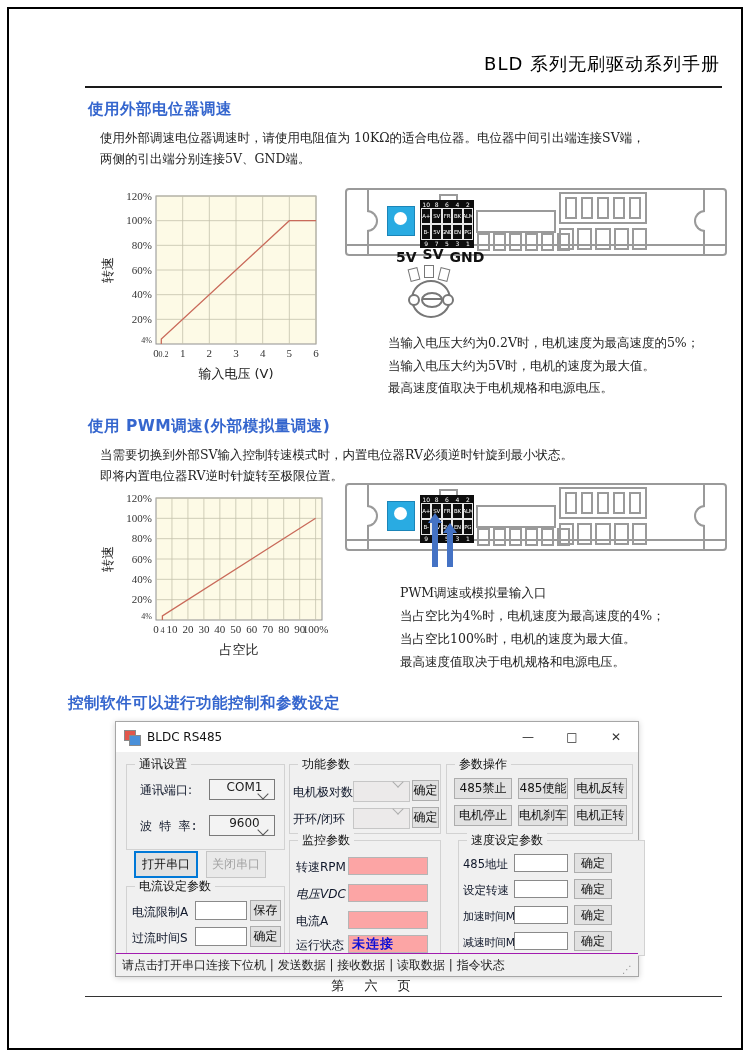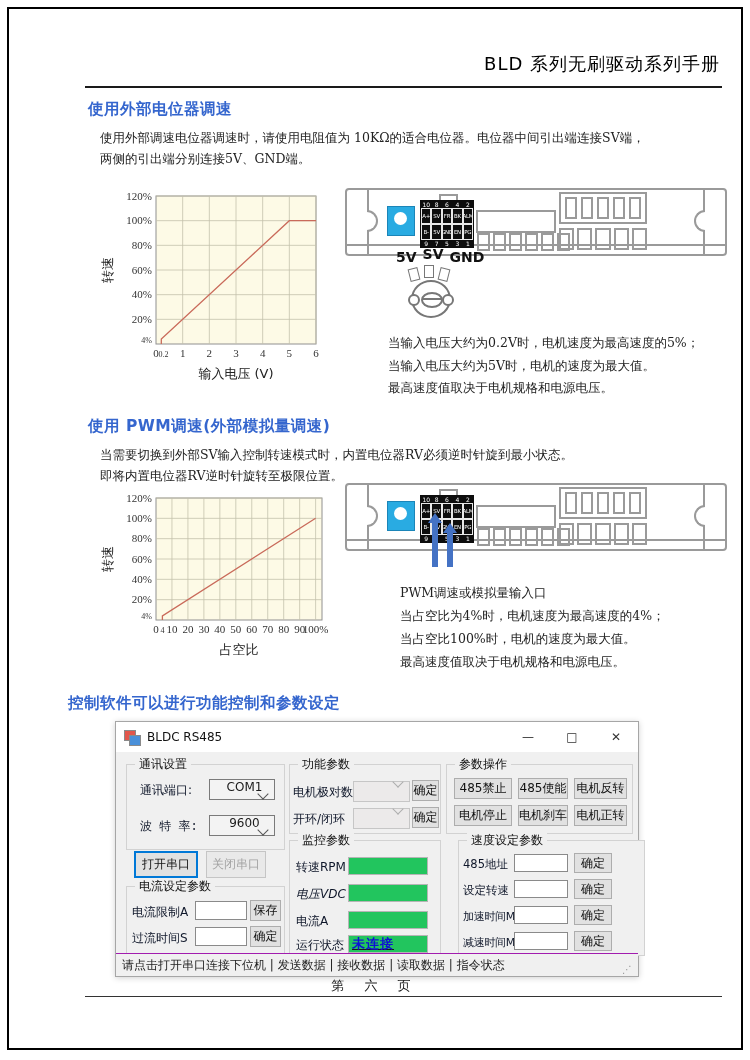--- a/index.html
+++ b/index.html
@@ -73,22 +73,22 @@
          padding-left:5px;box-sizing:border-box;font-size:12px;flex-direction:column;}
   .combo.disabled{background:#eceaea;border-color:#c6c6c6;color:#999;}
   .chev{width:7px;height:7px;border-right:1.6px solid #555;border-bottom:1.6px solid #555;
         transform:rotate(45deg);margin-left:auto;margin-right:7px;margin-top:-4px;}
   .combo.disabled .chev{border-color:#adadad;}
   .wbtn{position:absolute;background:#e1e1e1;border:1px solid #adadad;display:flex;align-items:center;justify-content:center;
         font-size:12px;color:#111;box-sizing:border-box;cursor:default;}
   .wbtn.focused{border:2px solid var(--focus-blue,#0078d7);}
   .wbtn.disabled{background:#e9e9e9;border-color:#c5c5c5;color:#a2a2a2;}
   .winput{position:absolute;background:#fff;border:1px solid #8a8a8a;box-sizing:border-box;font-size:12px;padding:1px 3px;}
-  .wfield{position:absolute;background:#22c55e;border:1px solid #b5b5b5;box-sizing:border-box;font-size:12px;
-          display:flex;align-items:center;padding-left:3px;text-decoration:underline;}
+  .wfield{position:absolute;background:#fca5a5;border:1px solid #b5b5b5;box-sizing:border-box;font-size:12px;
+          display:flex;align-items:center;padding-left:3px;}
   .statusval{color:var(--status-blue,#0f0fd5);font-weight:bold;font-size:13px;letter-spacing:1px;}
   .statusbar{position:absolute;left:0;right:0;bottom:0;height:22px;background:#f0f0f0;border-top:1px solid #a21caf;
              display:flex;align-items:center;padding:0 6px;font-size:12px;color:#222;text-align:right;}
   .grip{margin-left:auto;color:#999;font-size:10px;align-self:flex-end;line-height:12px;}
 </style>
 </head>
 <body>
 
 <div class="frame"></div>
 <div class="hdr-title">BLD 系列无刷驱动系列手册</div>

